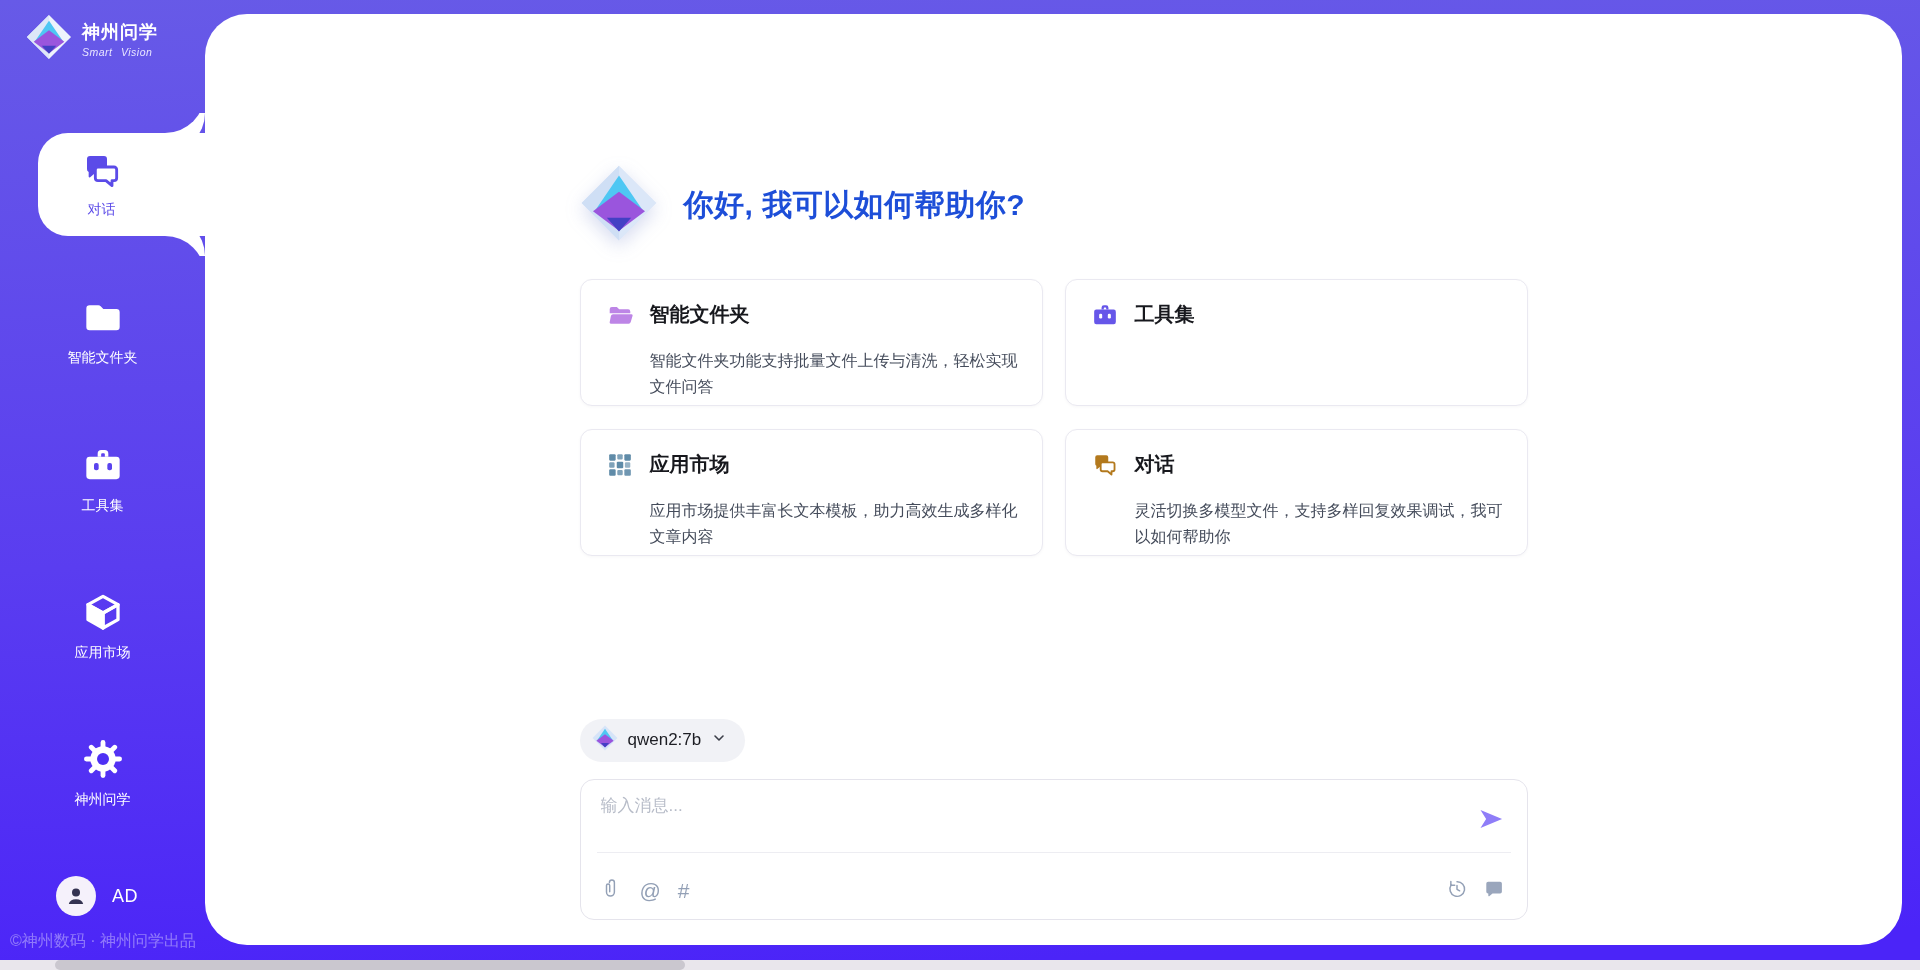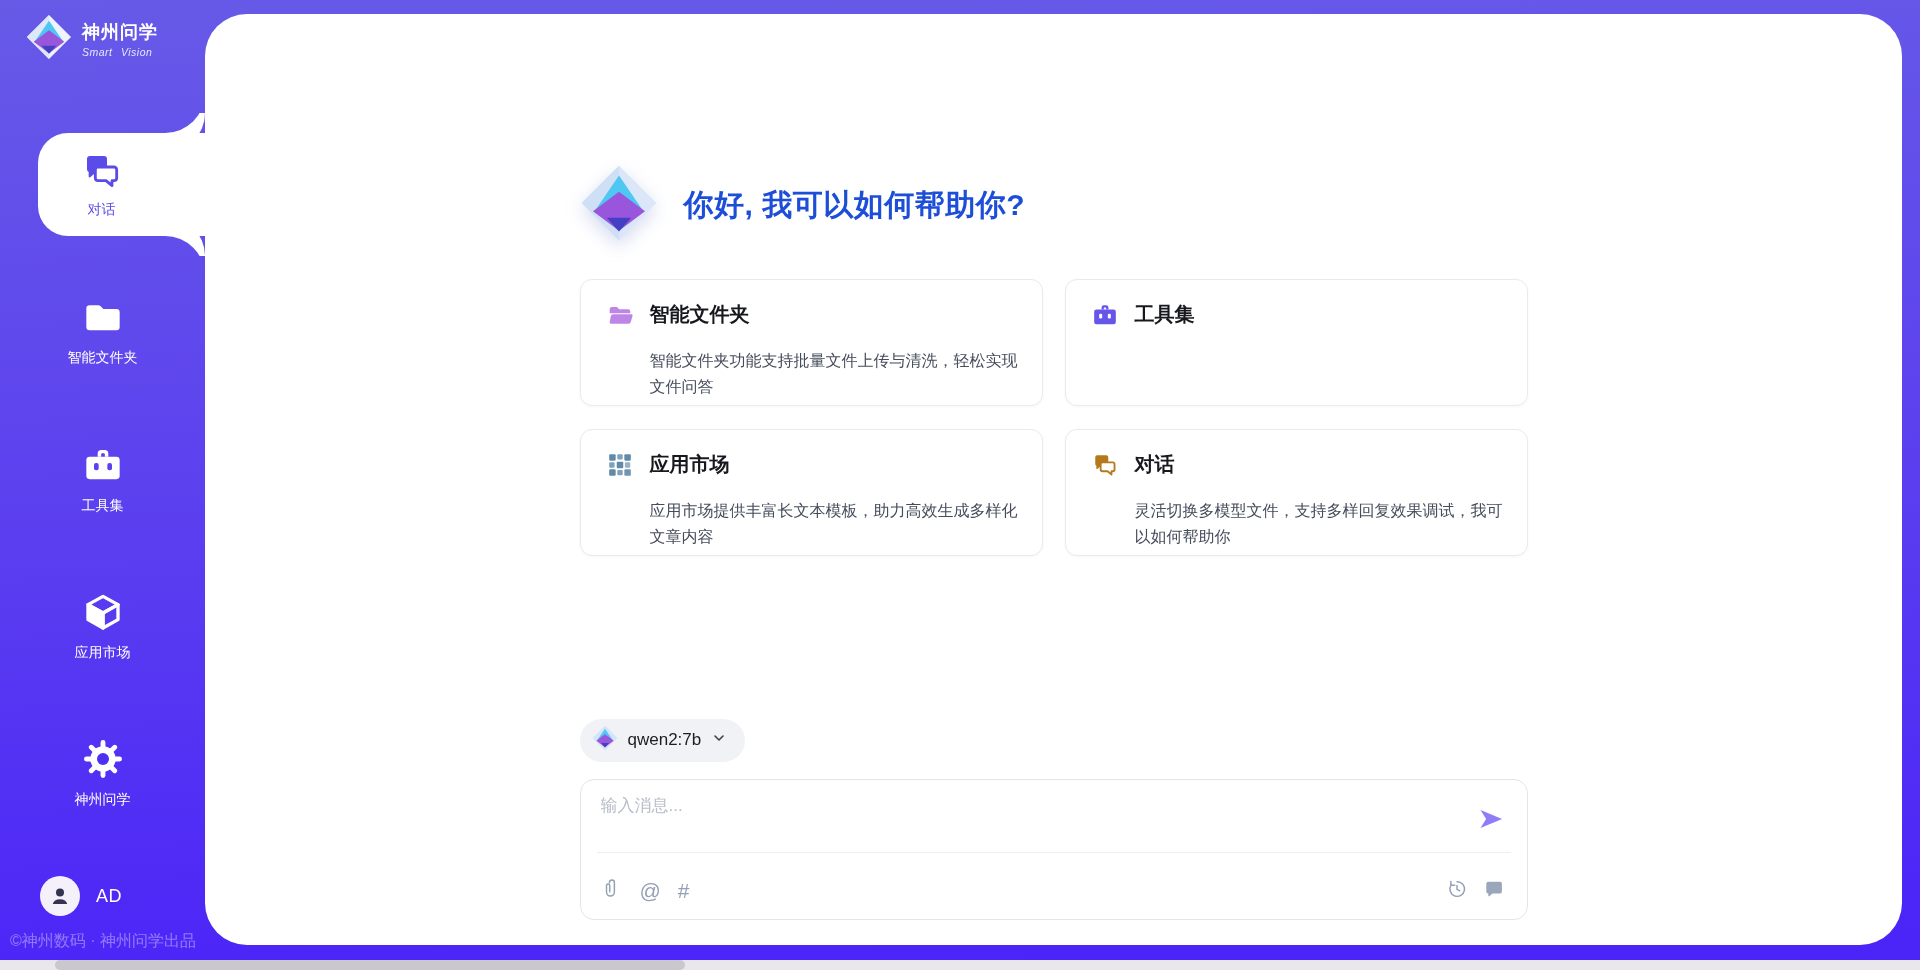--- a/index.html
+++ b/index.html
@@ -36,21 +36,21 @@
   .tab-active::before {
     content: ""; position: absolute; right: 0; top: -40px; width: 40px; height: 40px;
     border-bottom-right-radius: 40px; box-shadow: 0 20px 0 0 #fff;
   }
   .tab-active::after {
     content: ""; position: absolute; right: 0; bottom: -40px; width: 40px; height: 40px;
     border-top-right-radius: 40px; box-shadow: 0 -20px 0 0 #fff;
   }
   .tab-active .lbl { margin-top: 6px; color: #5b4be8; font-size: 14px; font-weight: 500; }
 
-  .user-row { position: absolute; left: 40px; top: 876px; display: flex; align-items: center; gap: 16px; cursor: pointer; }
+  .user-row { position: absolute; left: 56px; top: 876px; display: flex; align-items: center; gap: 16px; cursor: pointer; }
   .avatar { width: 40px; height: 40px; border-radius: 50%; background: #f5f1fb; display: flex; align-items: center; justify-content: center; }
   .user-name { color: #ffffff; font-size: 18px; font-weight: 500; letter-spacing: 0.5px; }
   .side-footer { position: absolute; left: 10px; top: 931px; color: rgba(255,255,255,0.38); font-size: 16px; }
 
   
   .greeting { display: flex; align-items: center; gap: 26px; }
   .greeting svg { filter: drop-shadow(0 6px 9px rgba(110,130,200,0.28)); }
   .greeting h1 { font-size: 30px; font-weight: 700; color: #1d4ed8; letter-spacing: 0.5px; }
 
   

